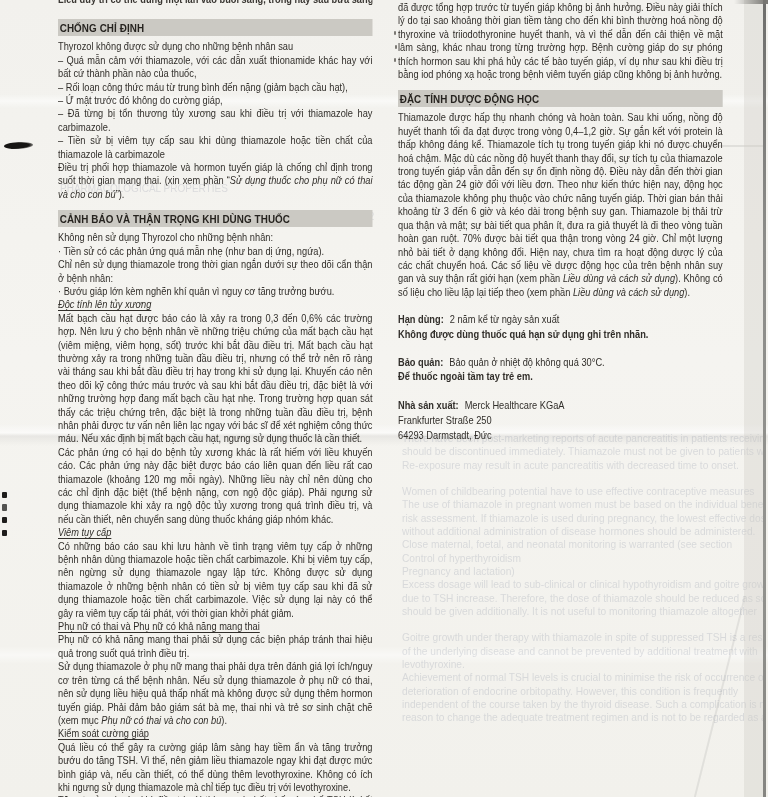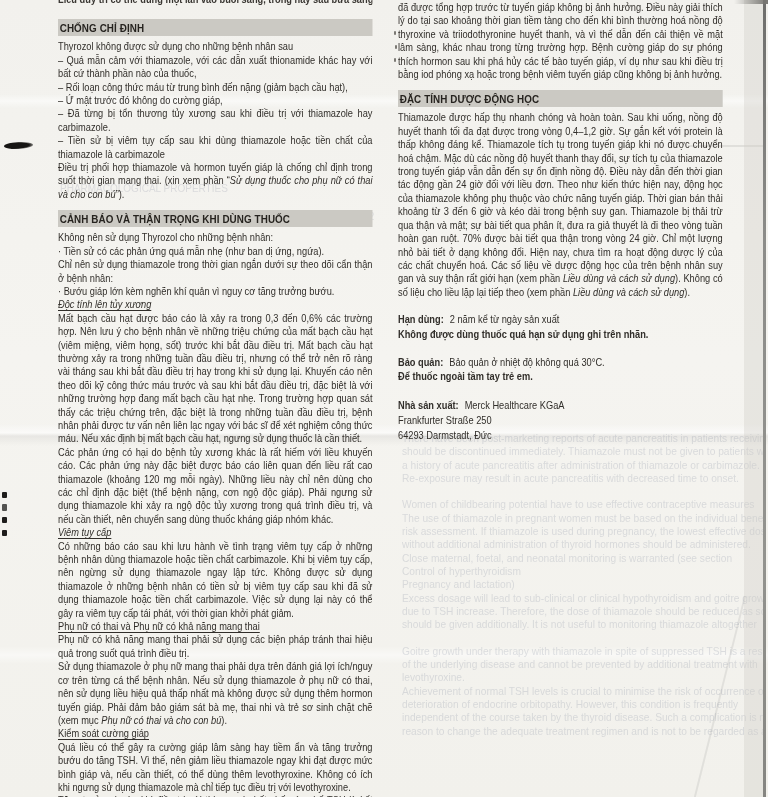--- a/index.html
+++ b/index.html
@@ -58,27 +58,26 @@
   <div class="crease-h crease2"></div>
   <div class="crease-h crease3"></div>
   <div class="crease-r"></div>
   <div class="crease-diag"></div>
 
   <div class="bleed-frag" style="left:60px;top:183px;">PHARMACOLOGICAL PROPERTIES</div>
   <div class="bleed-frag" style="left:280px;top:211px;">ATC Code: H03BB02</div>
   <div class="bleed" style="left:402px;top:432px;width:362px;">
       <div class="bt-line">There have been post-marketing reports of acute pancreatitis in patients receiving</div>
       <div class="bt-line">should be discontinued immediately. Thiamazole must not be given to patients with</div>
-      <div class="bt-line">a history of acute pancreatitis after administration of thiamazole or carbimazole.</div>
       <div class="bt-line">Re-exposure may result in acute pancreatitis with decreased time to onset.</div>
       <div class="bt-line"></div>
       <div class="bt-line">Women of childbearing potential have to use effective contraceptive measures</div>
       <div class="bt-line">The use of thiamazole in pregnant women must be based on the individual benefit/</div>
       <div class="bt-line">risk assessment. If thiamazole is used during pregnancy, the lowest effective dose</div>
-      <div class="bt-line">without additional administration of thyroid hormones should be administered.</div>
+      <div class="bt-line">without additional administration of disease hormones should be administered.</div>
       <div class="bt-line">Close maternal, foetal, and neonatal monitoring is warranted (see section</div>
       <div class="bt-line">Control of hyperthyroidism</div>
       <div class="bt-line">Pregnancy and lactation)</div>
       <div class="bt-line">Excess dosage will lead to sub-clinical or clinical hypothyroidism and goitre growth</div>
       <div class="bt-line">due to TSH increase. Therefore, the dose of thiamazole should be reduced as soon</div>
       <div class="bt-line">should be given additionally. It is not useful to monitoring thiamazole altogether</div>
       <div class="bt-line"></div>
       <div class="bt-line">Goitre growth under therapy with thiamazole in spite of suppressed TSH is a result</div>
       <div class="bt-line">of the underlying disease and cannot be prevented by additional treatment with</div>
       <div class="bt-line">levothyroxine.</div>

